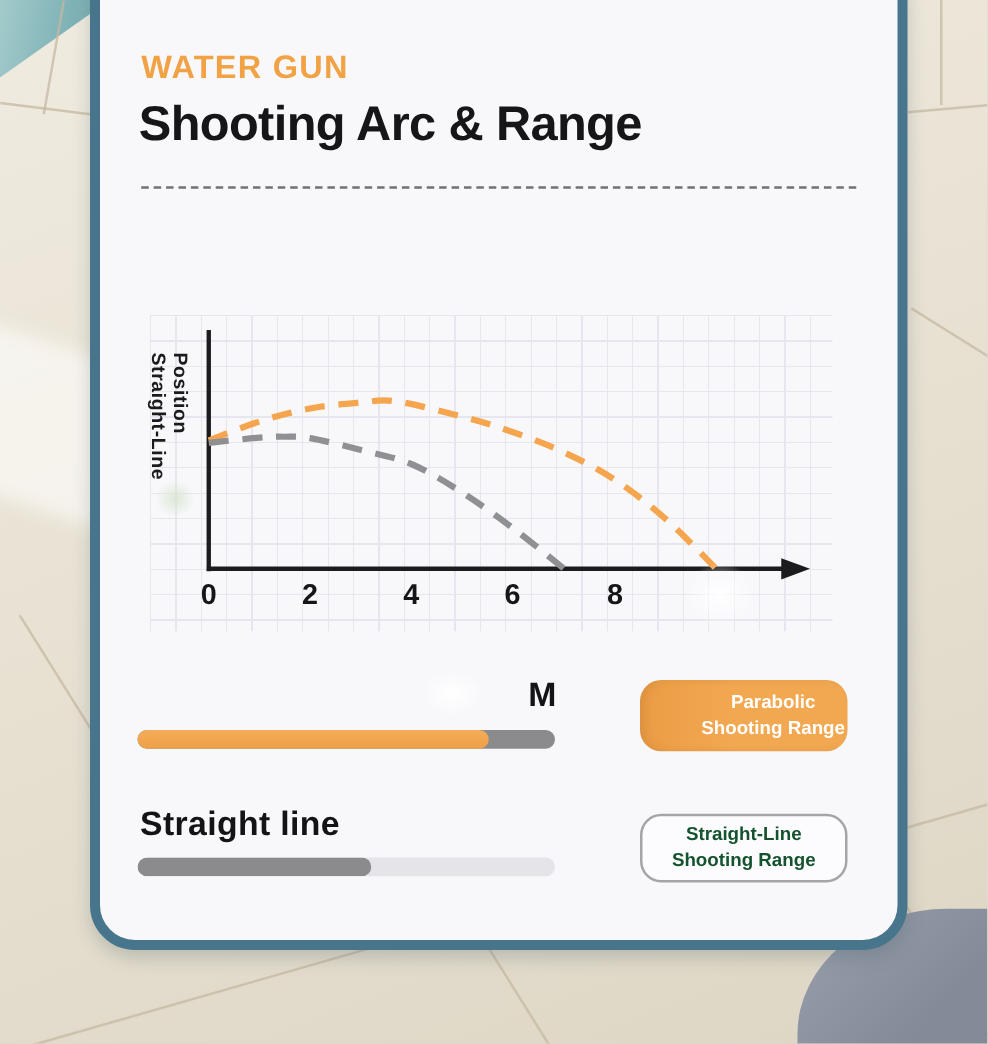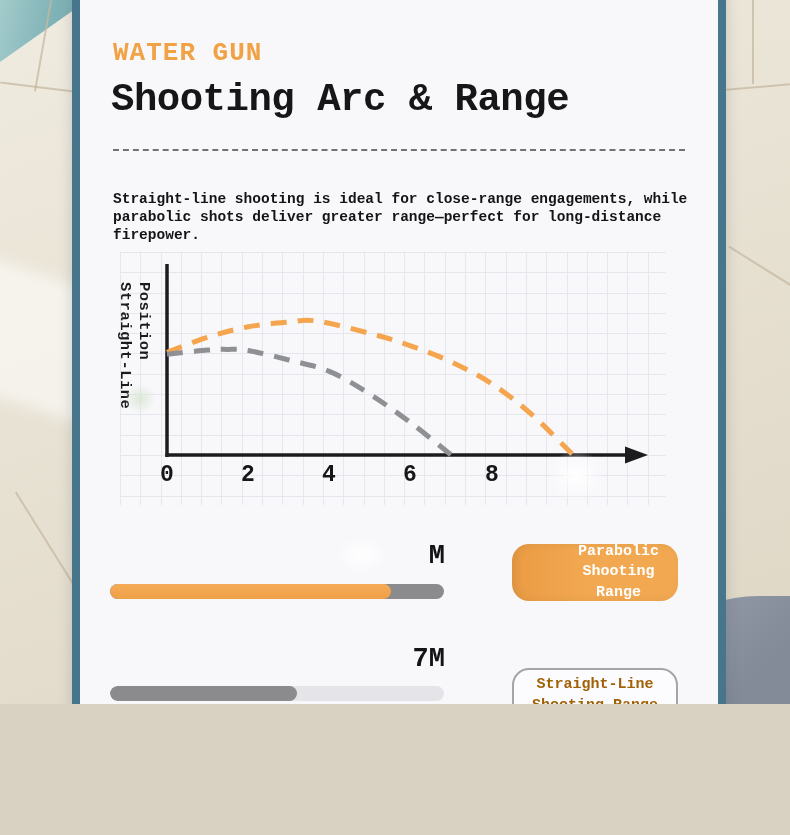--- a/index.html
+++ b/index.html
@@ -1,19 +1,19 @@
 <!DOCTYPE html>
 <html><head>
 <meta charset="utf-8">
 <style>
   html,body{margin:0;padding:0;background:#d9d2c2;}
   *{box-sizing:border-box;}
   .stage{
-    position:relative;width:790px;height:704px;overflow:hidden;
-    font-family:Liberation Mono, monospace;
+    position:relative;width:790px;height:835px;overflow:hidden;
+    font-family:Liberation Sans, sans-serif;
     background:linear-gradient(160deg,#f0ebe0 0%,#e9e3d5 40%,#e2dbcb 78%,#ded6c4 100%);
   }
   
   .grout{position:absolute;background:#c6b8a1;opacity:.75;}
   .streak{position:absolute;left:-40px;top:295px;width:270px;height:130px;
     background:rgba(255,255,255,.55);filter:blur(7px);transform:rotate(18deg);}
   .aqua{position:absolute;left:0;top:0;width:72px;height:62px;
     background:linear-gradient(100deg,#a3cbcb,#7fb2b6 70%);
     clip-path:polygon(0 0,100% 0,100% 18%,0 100%);}
   .gray-corner{position:absolute;right:0;bottom:0;width:152px;height:108px;
@@ -66,21 +66,21 @@
   .fill{height:100%;border-radius:8px;}
   .fill-orange{background:linear-gradient(180deg,#f5ab57,#efa047);}
   .fill-gray{background:#8b8b8e;}
   
   .tag{position:absolute;left:512px;width:166px;display:flex;align-items:center;justify-content:center;
     text-align:center;font-weight:bold;font-size:15px;line-height:1.35;white-space:pre-line;
     border-radius:17px;}
   .tag-filled{top:544px;height:57px;color:#ffffff;
     background:linear-gradient(90deg,#eb9c44,#f2a851 45%);
     box-shadow:inset 4px 0 8px rgba(0,0,0,.07);padding-left:47px;}
-  .tag-outline{top:668px;height:55px;color:#a16207;background:#fcfcfe;border:2px solid #a5a5a7;}
+  .tag-outline{top:651px;height:55px;color:#14532d;background:#fcfcfe;border:2px solid #a5a5a7;}
 </style>
 </head>
 <body>
 
 <div class="stage">
 
   <div>
     <div class="aqua"></div>
     <div class="grout" style="left:42px;top:0;width:2px;height:92px;transform:rotate(10deg);"></div>
     <div class="grout" style="left:0;top:86px;width:74px;height:2px;transform:rotate(7deg);"></div>
@@ -94,21 +94,20 @@
     <div class="grout" style="left:726px;top:86px;width:64px;height:2px;transform:rotate(-5deg);"></div>
     <div class="grout" style="left:722px;top:270px;width:92px;height:2px;transform:rotate(32deg);"></div>
     <div class="gray-corner"></div>
   </div>
 
   <div class="card"></div>
 
   <div class="kicker">WATER GUN</div>
   <h1 class="title">Shooting Arc &amp; Range</h1>
   <div class="sep"></div>
-  <p class="desc">Straight-line shooting is ideal for close-range engagements, while parabolic shots deliver greater range—perfect for long-distance firepower.</p>
 
   <div class="chart">
     <div class="grid"></div>
     <svg class="chart-svg" viewBox="0 0 600 260">
       <line x1="67" y1="14" x2="67" y2="207" stroke="#1c1c1e" stroke-width="3.5"></line>
       <line x1="65.5" y1="205" x2="527" y2="205" stroke="#1c1c1e" stroke-width="3.5"></line>
       <polygon points="525,196.5 548,205 525,213.5" fill="#1c1c1e"></polygon>
       <g id="curves">
           <path d="M67.0,102.4C73.8,99.9 94.1,91.5 107.6,87.2C121.1,82.9 134.7,79.3 148.2,76.8C161.7,74.2 177.3,73.0 188.8,72.0C200.3,71.0 203.7,69.2 217.2,71.1C230.8,73.0 254.4,79.3 270.0,83.4C285.6,87.5 297.1,91.0 310.6,95.8C324.1,100.5 337.7,105.6 351.2,111.9C364.7,118.2 378.3,124.9 391.8,133.8C405.3,142.6 418.9,153.2 432.4,165.1C445.9,177.0 466.2,198.3 473.0,205.0" fill="none" stroke="#f5a54e" stroke-width="5" stroke-dasharray="16 11"></path>
           <path d="M67.0,104.3C73.8,103.6 97.4,100.9 107.6,100.1C117.8,99.3 121.1,99.3 127.9,99.4C134.7,99.4 138.0,98.7 148.2,100.5C158.3,102.3 175.3,106.5 188.8,110.0C202.3,113.5 215.9,115.7 229.4,121.4C242.9,127.1 256.5,135.6 270.0,144.2C283.5,152.8 297.1,162.6 310.6,172.7C324.1,182.8 344.4,199.6 351.2,205.0" fill="none" stroke="#8f9094" stroke-width="5" stroke-dasharray="16 11"></path>
@@ -128,20 +127,20 @@
   </div>
 
   <div class="stat-value val-1">M</div>
   <div class="ghost ghost-value"></div>
   <div class="bar bar-1">
     <div class="fill fill-orange" style="width: 84%;"></div>
   </div>
   <div class="tag tag-filled">Parabolic
 Shooting Range</div>
 
-  <div class="stat-value val-2">7M</div>
+  <div class="stat-label lbl-2">Straight line</div>
   <div class="bar bar-2">
     <div class="fill fill-gray" style="width: 56%;"></div>
   </div>
   <div class="tag tag-outline">Straight-Line
 Shooting Range</div>
 
 </div>
 
 </body></html>

